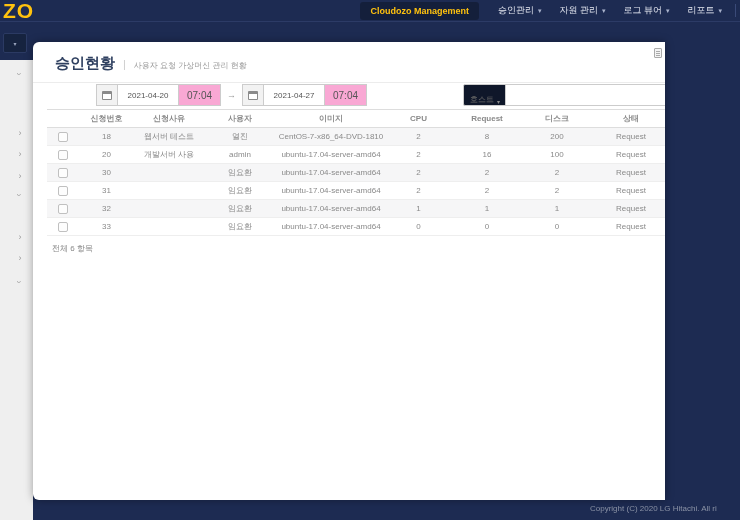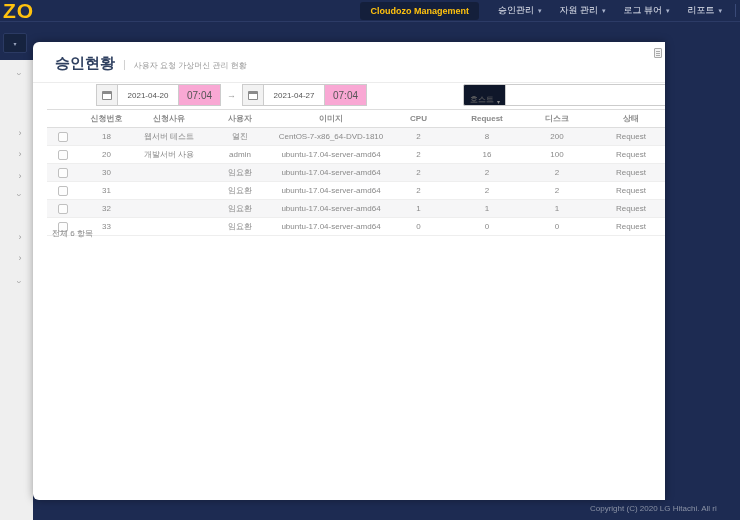--- a/index.html
+++ b/index.html
@@ -79,21 +79,21 @@
   .host-caret { font-size:6px; color:#888; }
   .search-in { position:absolute; left:472px; top:0; width:234px; height:22px; border:1px solid #cccccc; font-size:9px; padding:0 6px; color:#555; background:#fff; }
   
   .tbl-wrap { position:absolute; top:67px; left:14px; width:764px; }
   table { border-collapse:collapse; table-layout:fixed; width:764px; }
   th { font-size:8px; color:#8a8a8a; font-weight:bold; height:18px; border-top:1px solid #dddddd; border-bottom:1px solid #dddddd; text-align:center; }
   td { font-size:8px; color:#8a8a8a; height:18px; border-bottom:1px solid #eeeeee; text-align:center; white-space:nowrap; overflow:hidden; }
   tr.stripe td { background:#f6f6f7; }
   td.date-cell, th.date-cell { text-align:left; padding-left:26px; }
   .cbx { display:inline-block; width:10px; height:10px; border:1px solid #c0c0c0; border-radius:2px; background:#fdfdfd; vertical-align:middle; cursor:pointer; }
-  .total-label { position:absolute; top:186px; left:19px; font-size:8px; color:#888; }
+  .total-label { position:absolute; top:201px; left:19px; font-size:8px; color:#888; }
   
   .footer { position:absolute; top:504px; left:590px; font-size:8px; color:#8b93a6; white-space:nowrap; }
 </style>
 </head>
 <body>
 
 <div class="topbar">
   <div class="logo">ZO</div>
   <div class="nav">
     <span class="brand-pill">Cloudozo Management</span>

